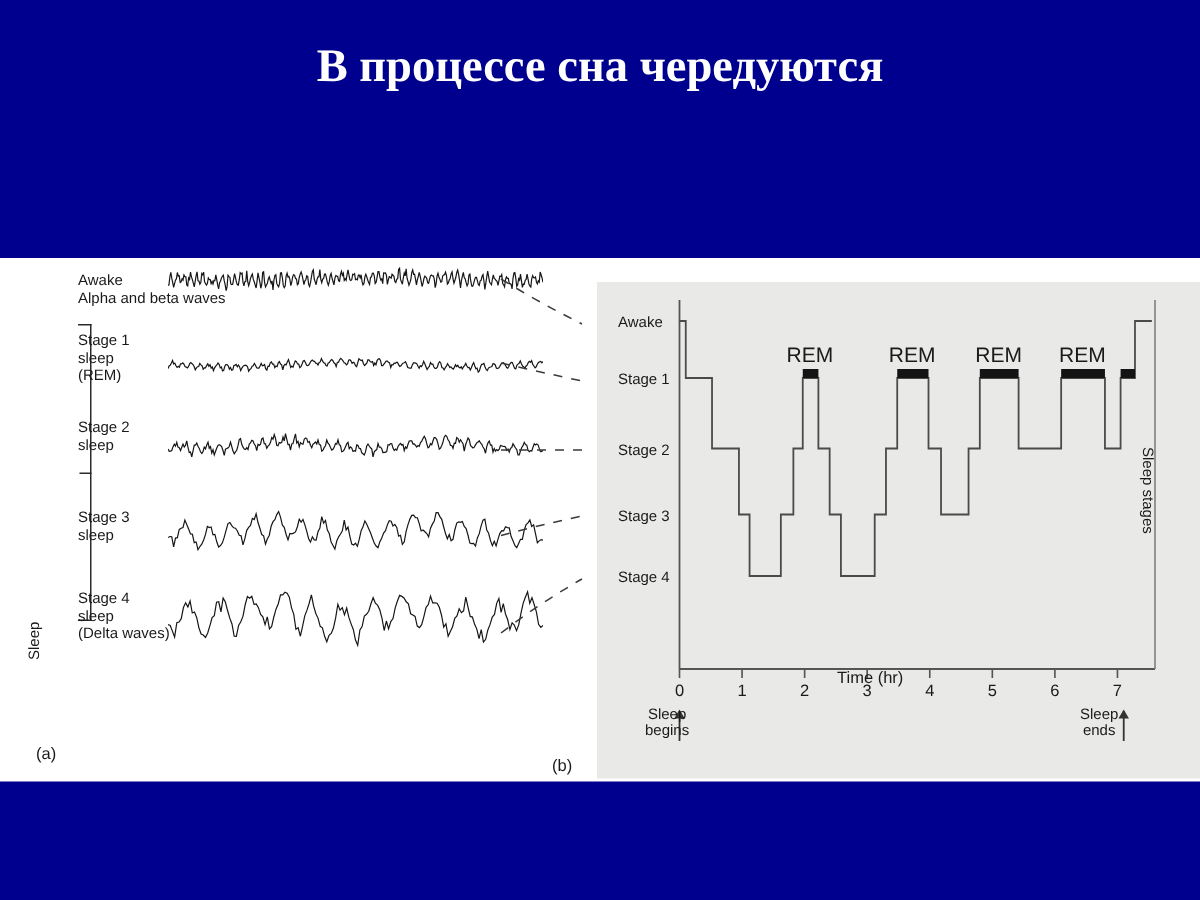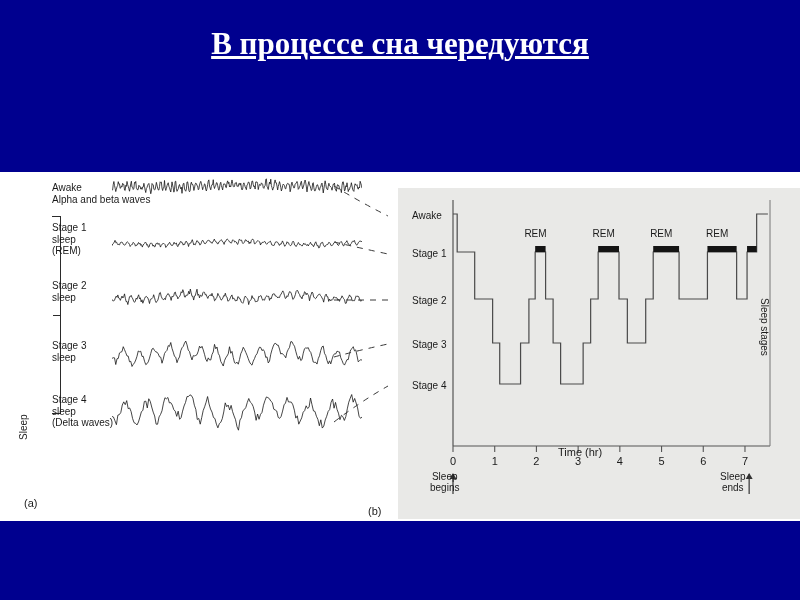--- a/index.html
+++ b/index.html
@@ -10,21 +10,20 @@
   }
   .slide{position:relative;width:800px;height:600px;}
 
   
   .title{
     position:absolute;left:0;top:24px;width:800px;
     text-align:center;color:#ffffff;
     font-family:"Liberation Serif", serif;
     font-weight:bold;font-size:31px;line-height:40px;
     letter-spacing:0px;
-    text-decoration:underline;
   }
   .title .l2{display:block;}
 
   
   .figure-band{
     position:absolute;left:0;top:172px;width:800px;height:349px;
     background:#ffffff;
   }
 
   
@@ -51,21 +50,21 @@
 
   
   .panel-b{
     position:absolute;left:398px;top:16px;width:402px;height:331px;
     background:#e9e9e7;
   }
   .hypno-ylabel{
     position:absolute;font-size:10px;color:#1a1a1a;white-space:nowrap;
   }
   .rem-label{
-    position:absolute;font-size:10px;color:#1a1a1a;white-space:nowrap;
+    position:absolute;font-size:14px;color:#1a1a1a;white-space:nowrap;
   }
   .xtick-label{
     position:absolute;font-size:11px;color:#1a1a1a;text-align:center;width:14px;
   }
   .axis-title{
     position:absolute;font-size:11px;color:#1a1a1a;white-space:nowrap;
   }
   .sleep-stages-rot{
     position:absolute;font-size:10px;color:#1a1a1a;white-space:nowrap;
     transform:rotate(90deg);transform-origin:left top;

